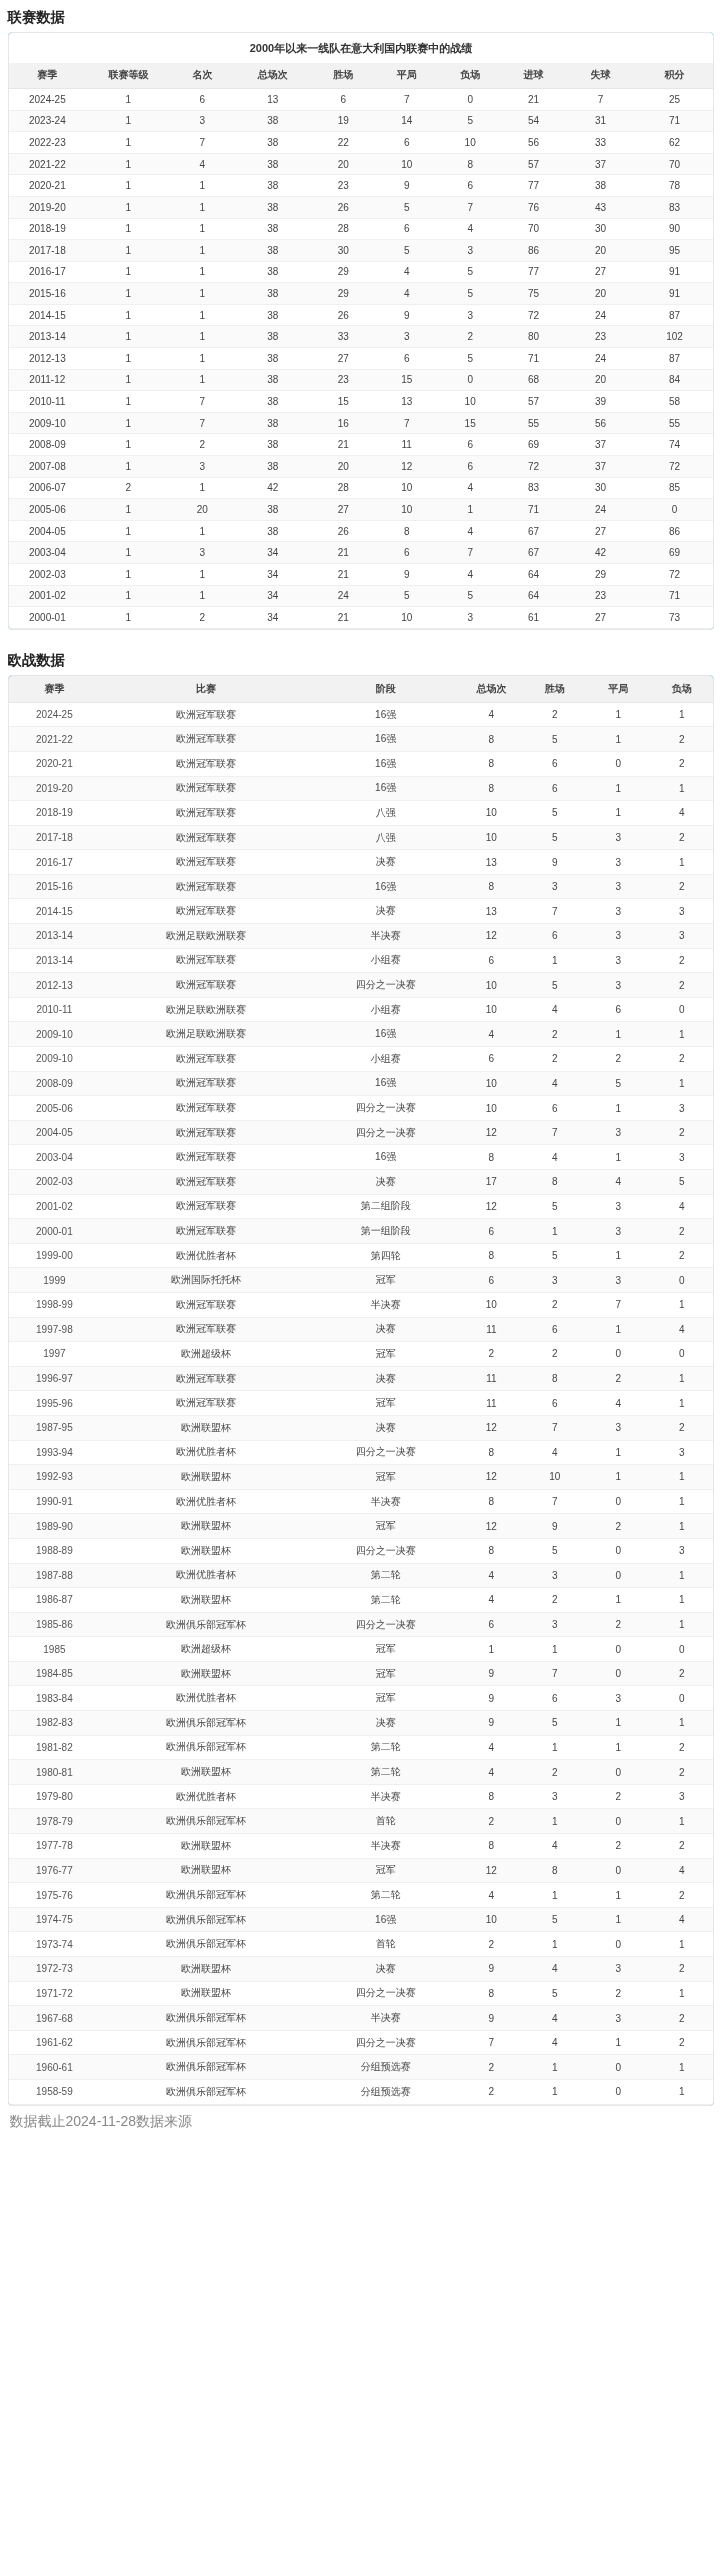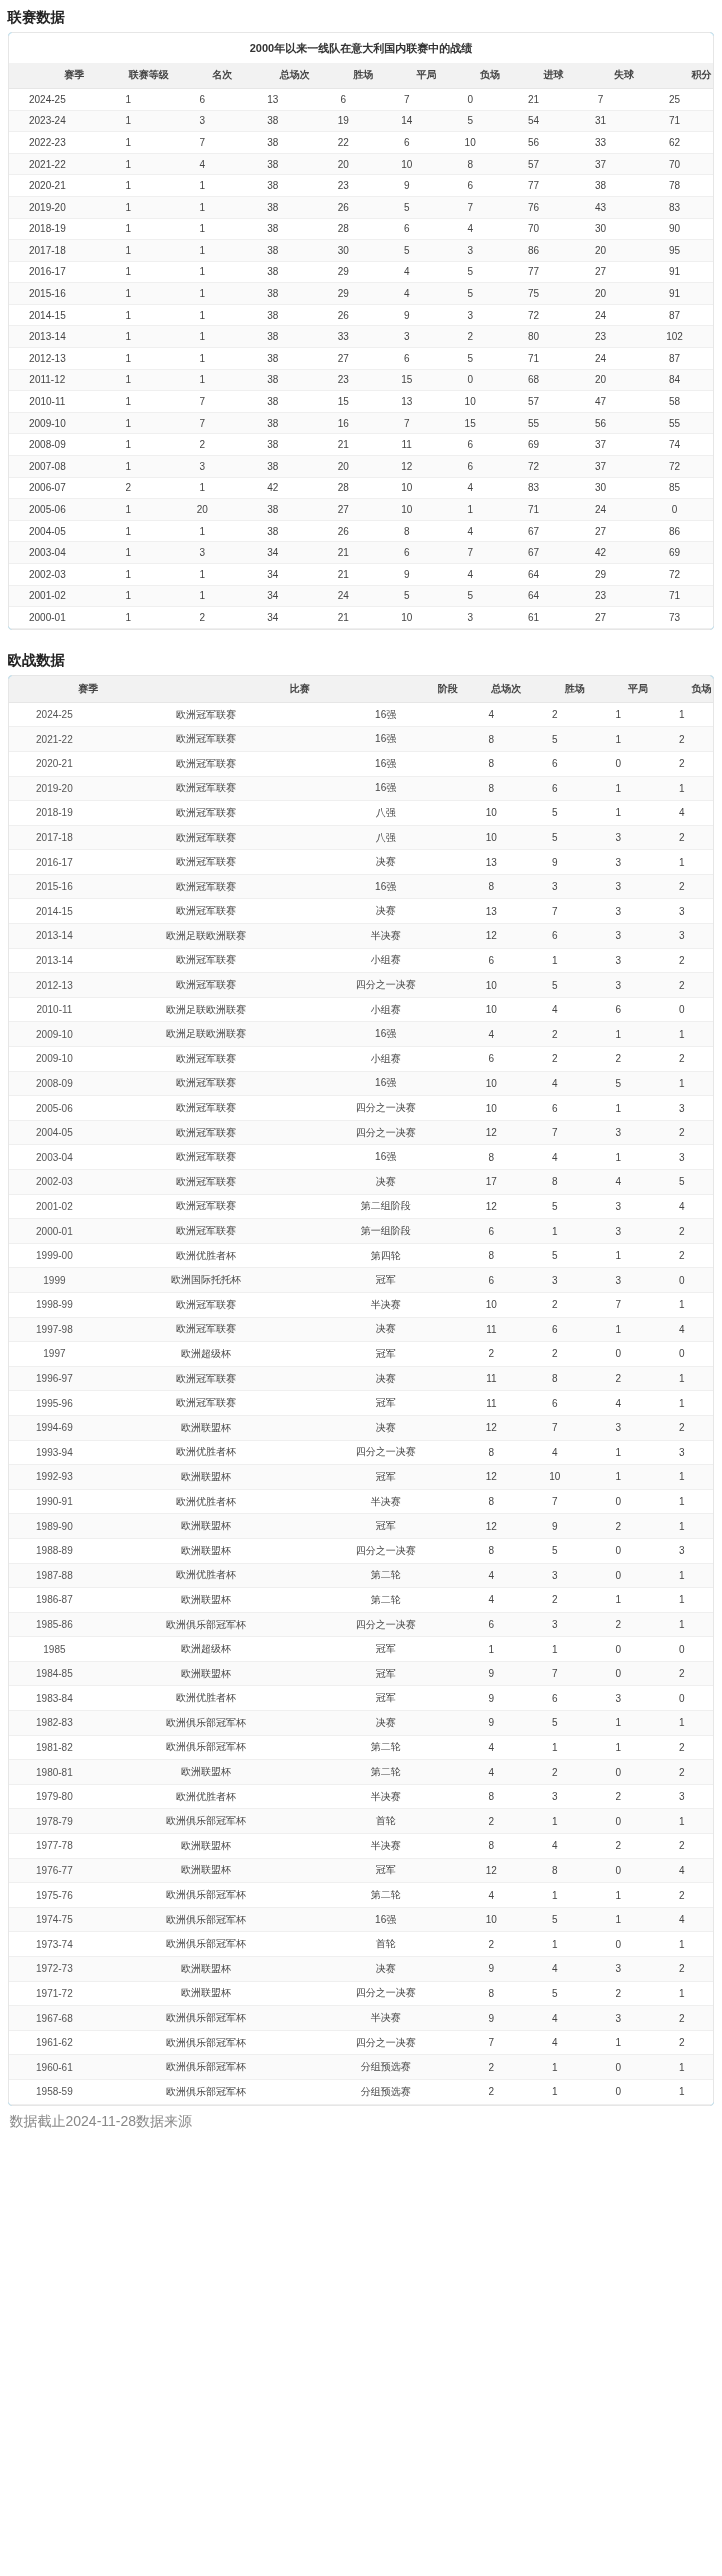--- a/index.html
+++ b/index.html
@@ -36,21 +36,21 @@
     width:100%;
     border-collapse:collapse;
     font-size:10px;
   }
   thead th{
     background:#f2f2f2;
     color:#444;
     font-weight:bold;
     font-size:10px;
     padding:5.7px 1.9px;
-    text-align:right;
+    text-align:center;
     border-bottom:1px solid #e6e6e6;
     white-space:nowrap;
   }
   tbody td{
     padding:4.8px 1.9px;
     text-align:center;
     border-bottom:1px solid #efefef;
     color:#444;
     white-space:nowrap;
   }
@@ -298,21 +298,21 @@
             </tr>
             <tr>
               <td>2010-11</td>
               <td>1</td>
               <td>7</td>
               <td>38</td>
               <td>15</td>
               <td>13</td>
               <td>10</td>
               <td>57</td>
-              <td>47</td>
+              <td>39</td>
               <td>58</td>
             </tr>
             <tr>
               <td>2009-10</td>
               <td>1</td>
               <td>7</td>
               <td>38</td>
               <td>16</td>
               <td>7</td>
               <td>15</td>
@@ -713,21 +713,21 @@
             <tr>
               <td class="season">1995-96</td>
               <td class="comp">欧洲冠军联赛</td>
               <td>冠军</td>
               <td>11</td>
               <td>6</td>
               <td>4</td>
               <td>1</td>
             </tr>
             <tr>
-              <td class="season">1994-69</td>
+              <td class="season">1987-95</td>
               <td class="comp">欧洲联盟杯</td>
               <td>决赛</td>
               <td>12</td>
               <td>7</td>
               <td>3</td>
               <td>2</td>
             </tr>
             <tr>
               <td class="season">1993-94</td>
               <td class="comp">欧洲优胜者杯</td>

